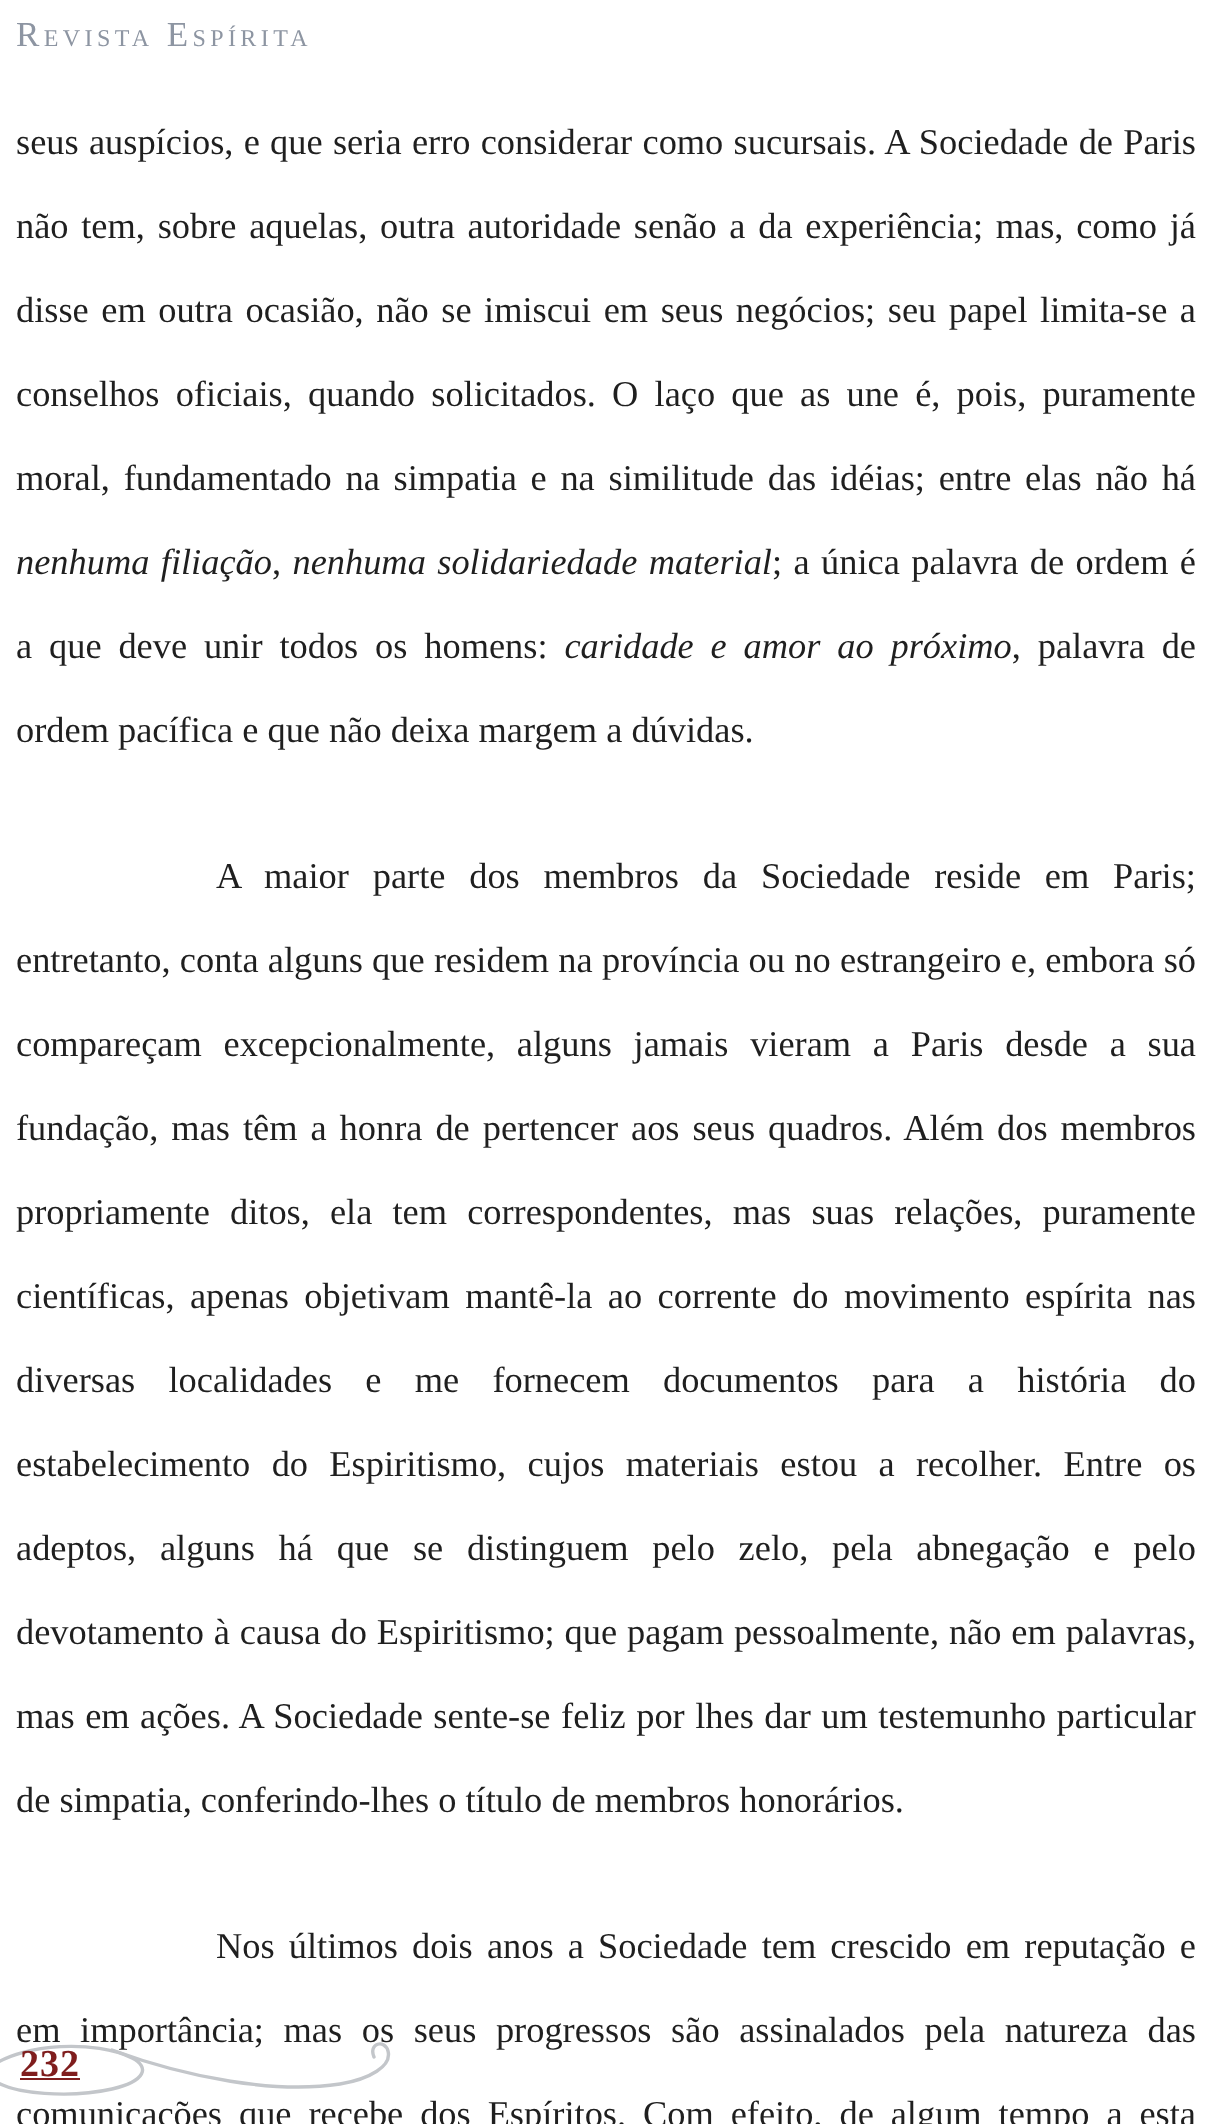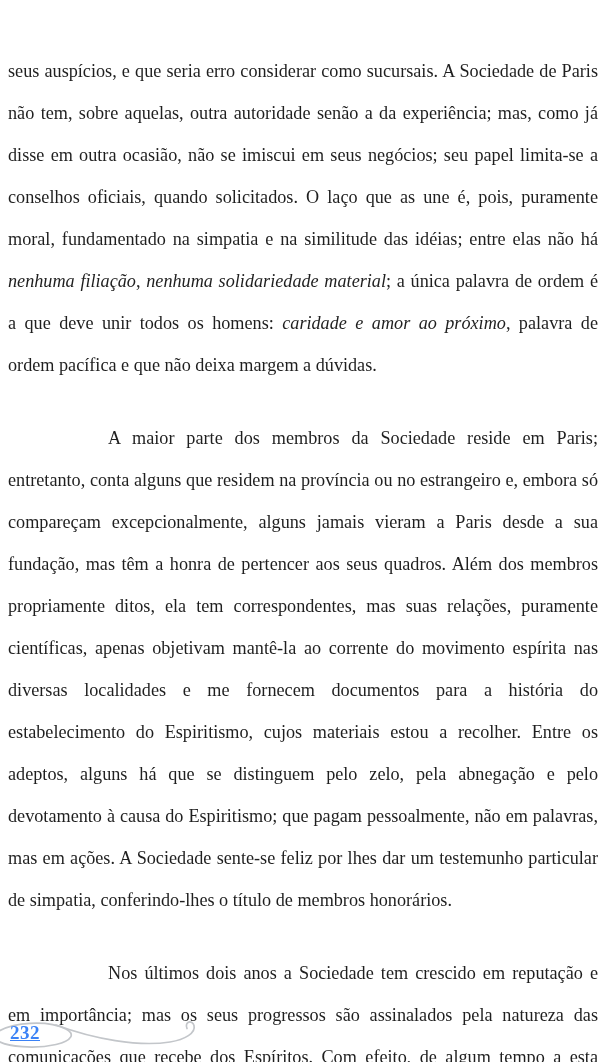--- a/index.html
+++ b/index.html
@@ -55,30 +55,31 @@
     width: 218px;
     height: 44px;
     pointer-events: none;
   }
   .footer-page-number {
     position: absolute;
     left: 10px;
     top: 1022px;
     font-size: 19px;
     font-weight: bold;
-    color: #3b82f6;
+    color: #7f1d1d;
     letter-spacing: 0.5px;
     text-decoration: underline;
   }
 </style>
 </head>
 <body>
 
 <div class="page">
 
+  <div class="running-header">Revista Espírita</div>
 
   <div class="page-body">
       <p class="para"><span>seus auspícios, e que seria erro considerar como sucursais. A Sociedade de Paris não tem, sobre aquelas, outra autoridade senão a da experiência; mas, como já disse em outra ocasião, não se imiscui em seus negócios; seu papel limita-se a conselhos oficiais, quando solicitados. O laço que as une é, pois, puramente moral, fundamentado na simpatia e na similitude das idéias; entre elas não há </span><em>nenhuma filiação</em><span>, </span><em>nenhuma solidariedade material</em><span>; a única palavra de ordem é a que deve unir todos os homens: </span><em>caridade e amor ao próximo</em><span>, palavra de ordem pacífica e que não deixa margem a dúvidas.</span></p>
       <p class="para indent"><span>A maior parte dos membros da Sociedade reside em Paris; entretanto, conta alguns que residem na província ou no estrangeiro e, embora só compareçam excepcionalmente, alguns jamais vieram a Paris desde a sua fundação, mas têm a honra de pertencer aos seus quadros. Além dos membros propriamente ditos, ela tem correspondentes, mas suas relações, puramente científicas, apenas objetivam mantê-la ao corrente do movimento espírita nas diversas localidades e me fornecem documentos para a história do estabelecimento do Espiritismo, cujos materiais estou a recolher. Entre os adeptos, alguns há que se distinguem pelo zelo, pela abnegação e pelo devotamento à causa do Espiritismo; que pagam pessoalmente, não em palavras, mas em ações. A Sociedade sente-se feliz por lhes dar um testemunho particular de simpatia, conferindo-lhes o título de membros honorários.</span></p>
       <p class="para indent"><span>Nos últimos dois anos a Sociedade tem crescido em reputação e em importância; mas os seus progressos são assinalados pela natureza das comunicações que recebe dos Espíritos. Com efeito, de algum tempo a esta parte, suas comunicações adquiriram proporções e desenvolvimentos que superaram de muito a nossa expectativa; já não são, como outrora, breves fragmentos de moral banal, mas dissertações, nas quais as mais altas questões de filosofia são tratadas com uma amplidão e</span></p>
     </div>
 
   <svg class="footer-flourish" viewBox="0 0 218 44" fill="none" xmlns="http://www.w3.org/2000/svg">
     <path d="M0,19 C 16,7.5 52,6 70,15 C 79,19.5 77,26.5 60,30.5 C 40,35 10,33.5 0,25.5" stroke="#c3c6ca" stroke-width="1.7" stroke-linecap="round"></path>
     <path d="M60,11 C 98,25 142,33 174,28 C 189,25.5 200,19 198,11.5 C 196.5,5.5 188,7.5 191,14.5" stroke="#c3c6ca" stroke-width="1.7" stroke-linecap="round"></path>

